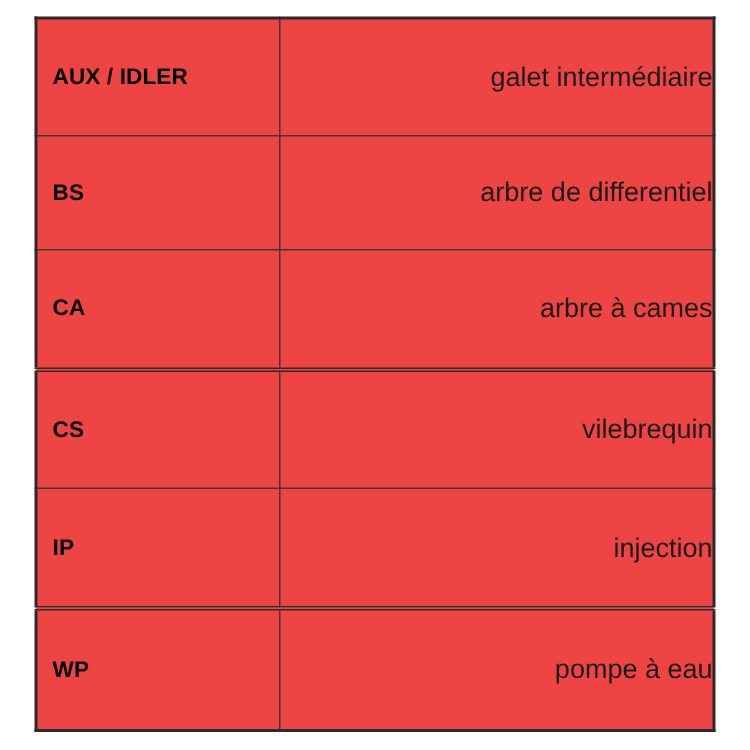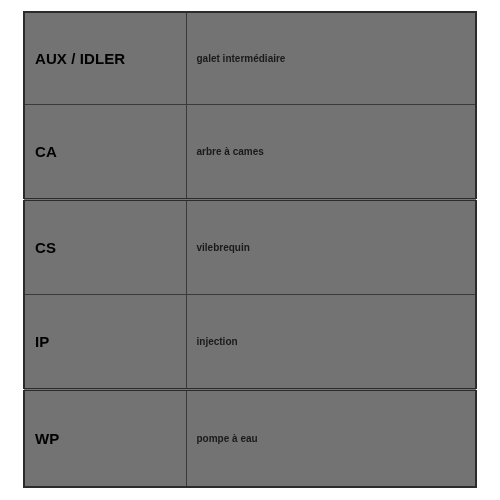--- a/index.html
+++ b/index.html
@@ -28,38 +28,39 @@
     table-layout: fixed;
     width: 452px;
     height: 477px;
     background: #ffffff;
   }
 
   table.glossary td {
     border: 1px solid #3a3a3a;
     padding: 0 0 0 10px;
     vertical-align: middle;
-    background: #737373;
+    background: #ef4444;
   }
 
   col.code-col  { width: 162px; }
   col.label-col { width: 290px; }
 
   td.code {
     font-weight: bold;
     font-size: 15px;
     color: #000000;
     letter-spacing: 0.1px;
   }
 
   td.label {
-    font-weight: bold;
-    font-size: 10px;
+    font-weight: normal;
+    font-size: 18px;
     color: #1a1a1a;
     padding-left: 12px;
+    text-align: right;
   }
 
   
   table.glossary {
     border: 2px solid #2b2b2b;
   }
 
   
   tr.group-end > td {
     border-bottom: 3px double #2b2b2b;
@@ -78,20 +79,24 @@
       <col class="code-col">
       <col class="label-col">
     </colgroup>
     <tbody>
 
       <tr>
         <td class="code">AUX / IDLER</td>
         <td class="label">galet intermédiaire</td>
       </tr>
 
+      <tr>
+        <td class="code">BS</td>
+        <td class="label">arbre de differentiel</td>
+      </tr>
 
       <tr class="group-end">
         <td class="code">CA</td>
         <td class="label">arbre à cames</td>
       </tr>
 
       <tr class="group-start">
         <td class="code">CS</td>
         <td class="label">vilebrequin</td>
       </tr>

